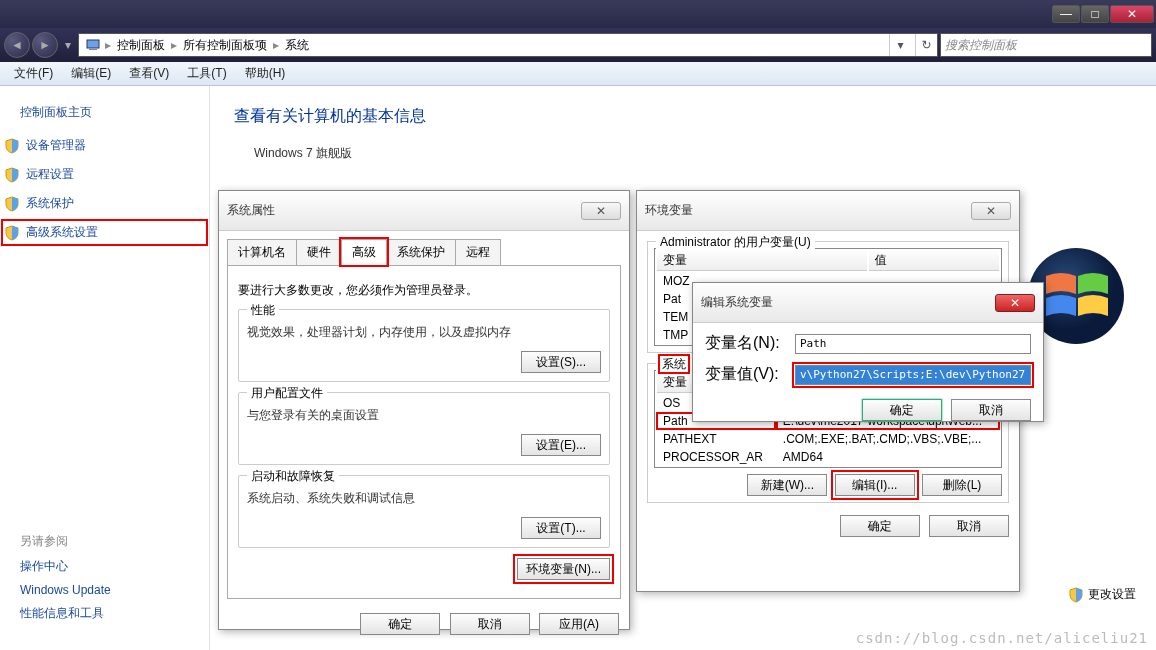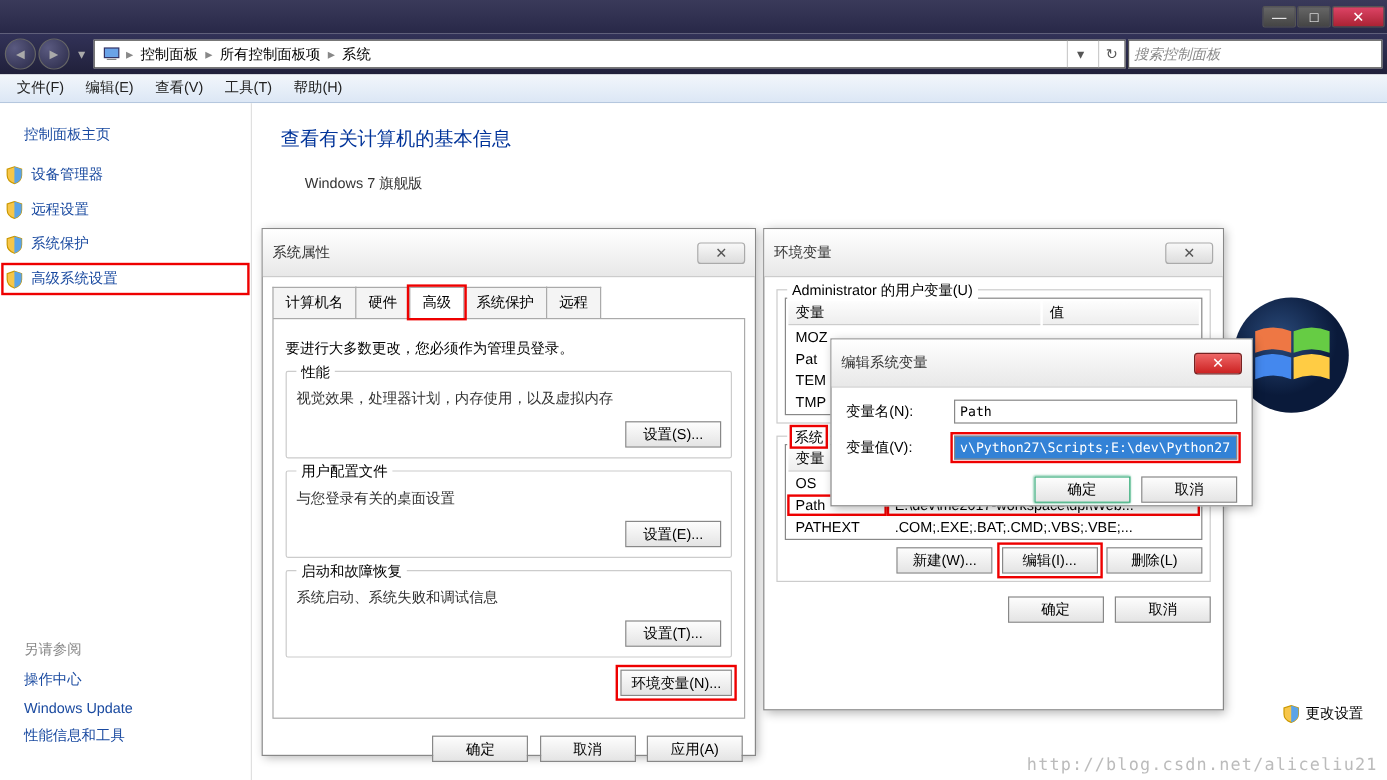--- a/index.html
+++ b/index.html
@@ -74,21 +74,21 @@
 .ev-table th { background: linear-gradient(#fdfdfd,#eee); border-bottom: 1px solid #ccc; font-weight: normal; }
 .ev-table tr.hl td { outline: 2px solid #e00; outline-offset: -1px; }
 .ev-btns { text-align: right; margin-top: 6px; }
 .ev-btns .btn { margin-left: 4px; }
 
 
 .editvar { left: 692px; top: 282px; width: 352px; height: 140px; }
 .editvar .dlg-title { background: linear-gradient(#fff,#e8e8e8); }
 .ev-close-red { width: 40px; height: 18px; border: 1px solid #722; border-radius: 3px; background: linear-gradient(#e66,#c22); display: flex; align-items: center; justify-content: center; color: #fff; }
 .editvar .row { display: flex; align-items: center; margin: 10px 12px; gap: 10px; }
-.editvar .row label { width: 80px; font-size: 12px; }
+.editvar .row label { width: 80px; font-size: 16px; }
 .editvar .row input { flex: 1; height: 20px; border: 1px solid #888; padding: 0 4px; font-size: 11px; font-family: "SimSun", monospace; }
 .editvar .row input.sel { background: #3382d6; color: #fff; }
 .editvar .row.hl input { outline: 2px solid #e00; outline-offset: 1px; }
 .editvar .btns { text-align: right; padding: 4px 12px; }
 .editvar .btns .btn { margin-left: 6px; }
 .editvar .btns .btn.default { border: 1px solid #3a7; box-shadow: 0 0 2px #3a7; }
 
 
 .rightcol { position: absolute; right: 20px; top: 160px; width: 110px; }
 .win-orb { width: 100px; height: 100px; }
@@ -301,20 +301,24 @@
               <td>Windows_NT</td>
             </tr>
         <tr class="hl">
               <td>Path</td>
               <td>E:\dev\me2017-workspace\dpl\Web...</td>
             </tr>
         <tr>
               <td>PATHEXT</td>
               <td>.COM;.EXE;.BAT;.CMD;.VBS;.VBE;...</td>
             </tr>
+        <tr>
+              <td>PROCESSOR_AR</td>
+              <td>AMD64</td>
+            </tr>
       </tbody>
         </table>
       <div class="ev-btns">
         <button class="btn">新建(W)...</button>
         <button class="btn hl">编辑(I)...</button>
         <button class="btn">删除(L)</button>
       </div>
     </div>
     <div class="dlg-btns" style="padding:2px 0;">
       <button class="btn">确定</button>
@@ -335,13 +339,13 @@
   <div class="row hl">
     <label>变量值(V):</label>
     <input type="text" class="sel" value="v\Python27\Scripts;E:\dev\Python27;" style="">
   </div>
   <div class="btns">
     <button class="btn default">确定</button>
     <button class="btn">取消</button>
   </div>
 </div>
 
-<div class="watermark">http://blog.csdn.net/aliceliu21</div>
+<div class="watermark">csdn://blog.csdn.net/aliceliu21</div>
 
 </body></html>

